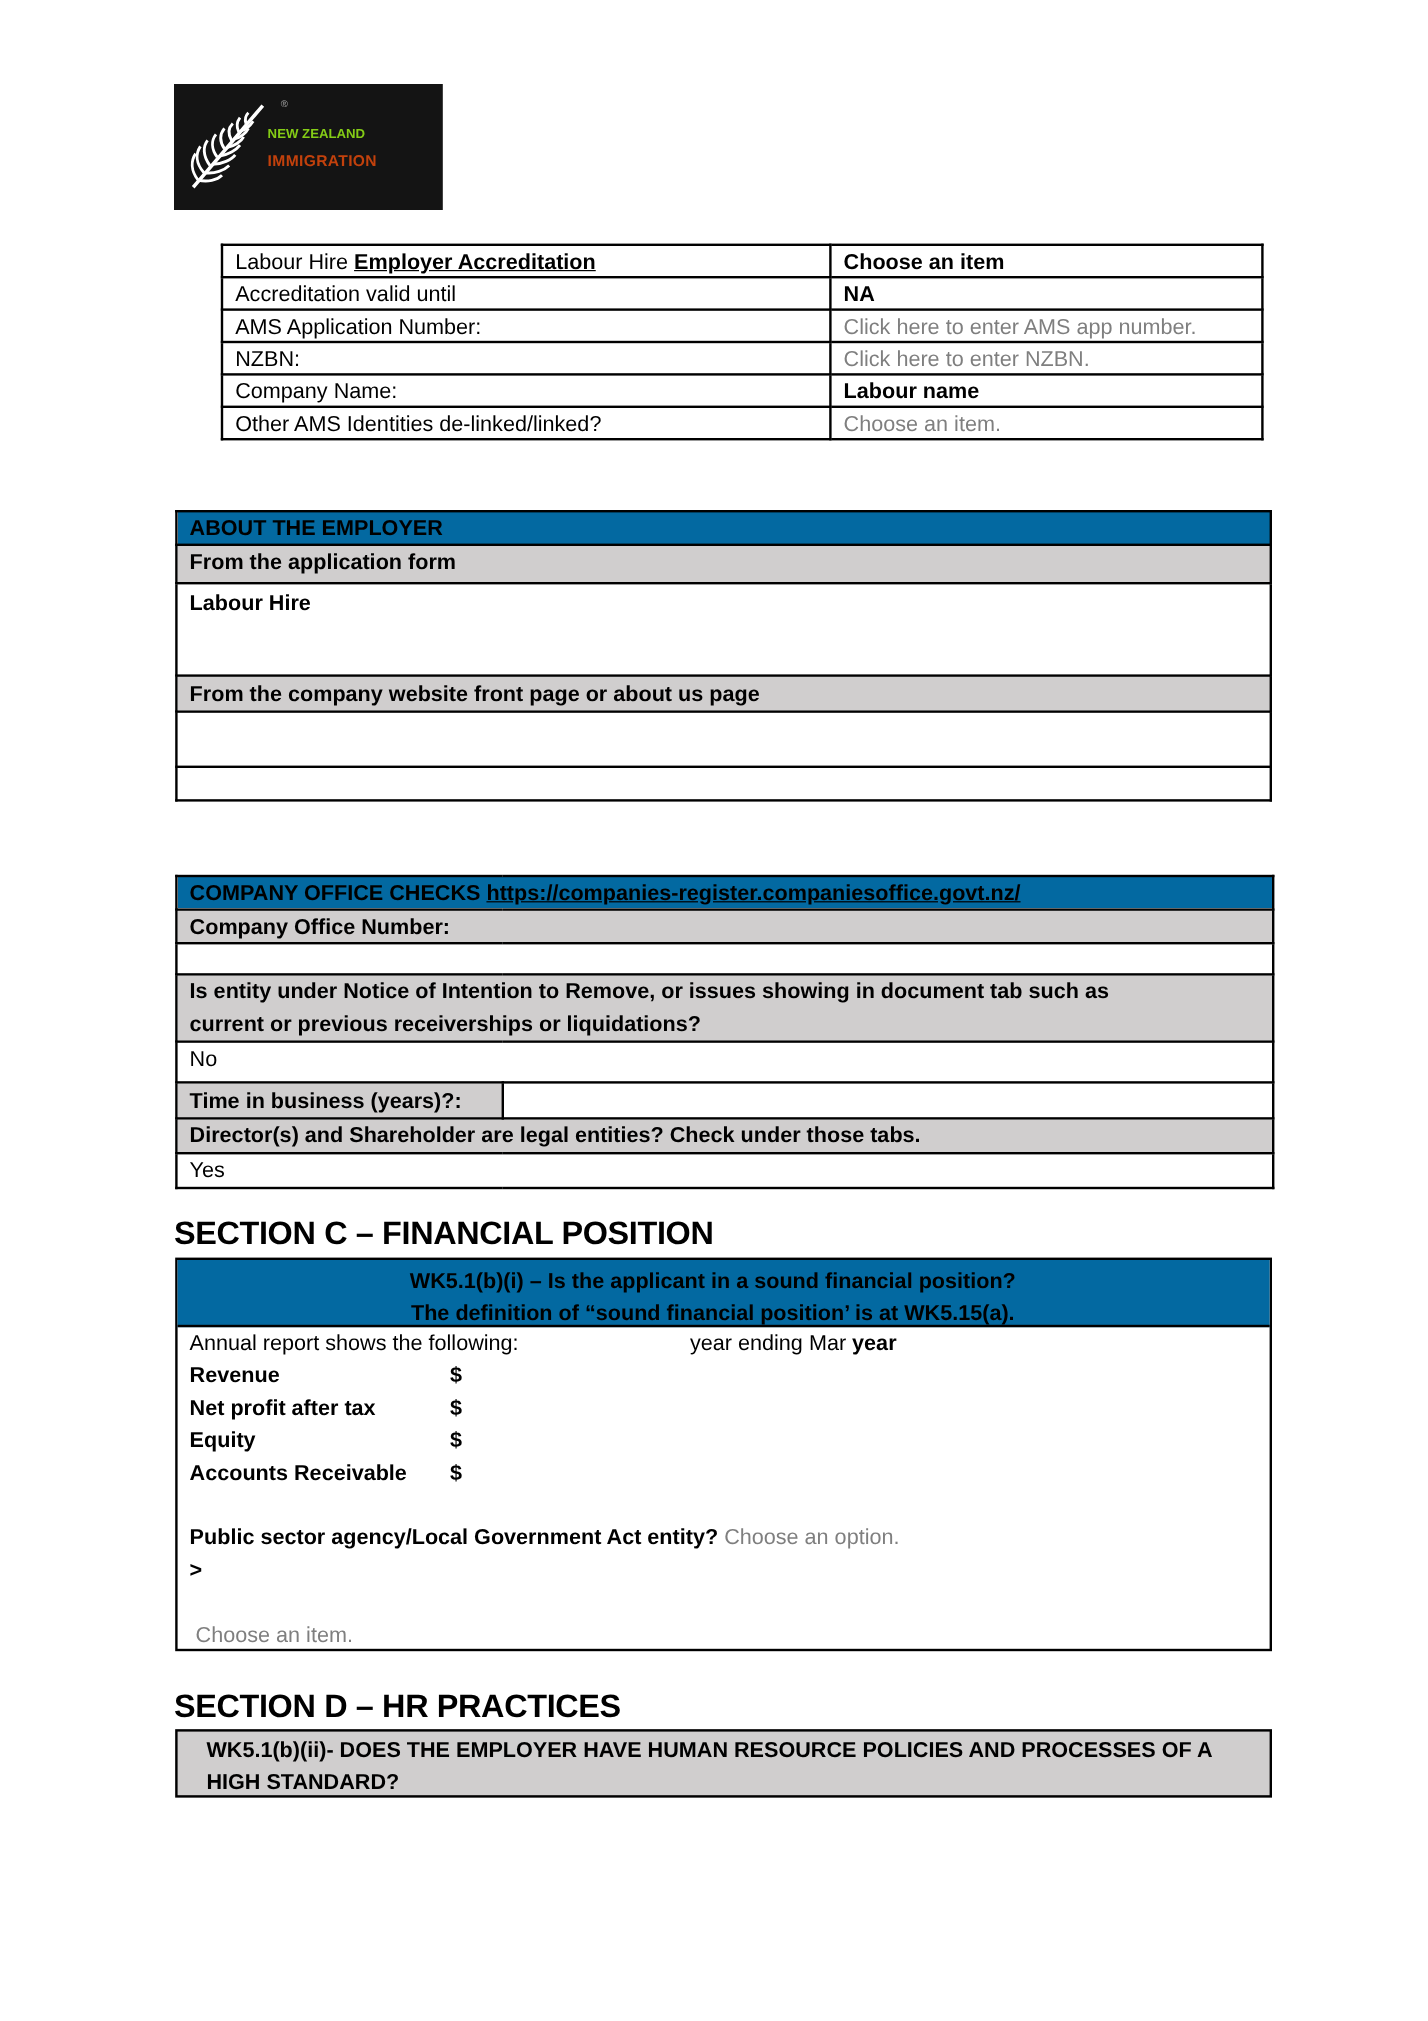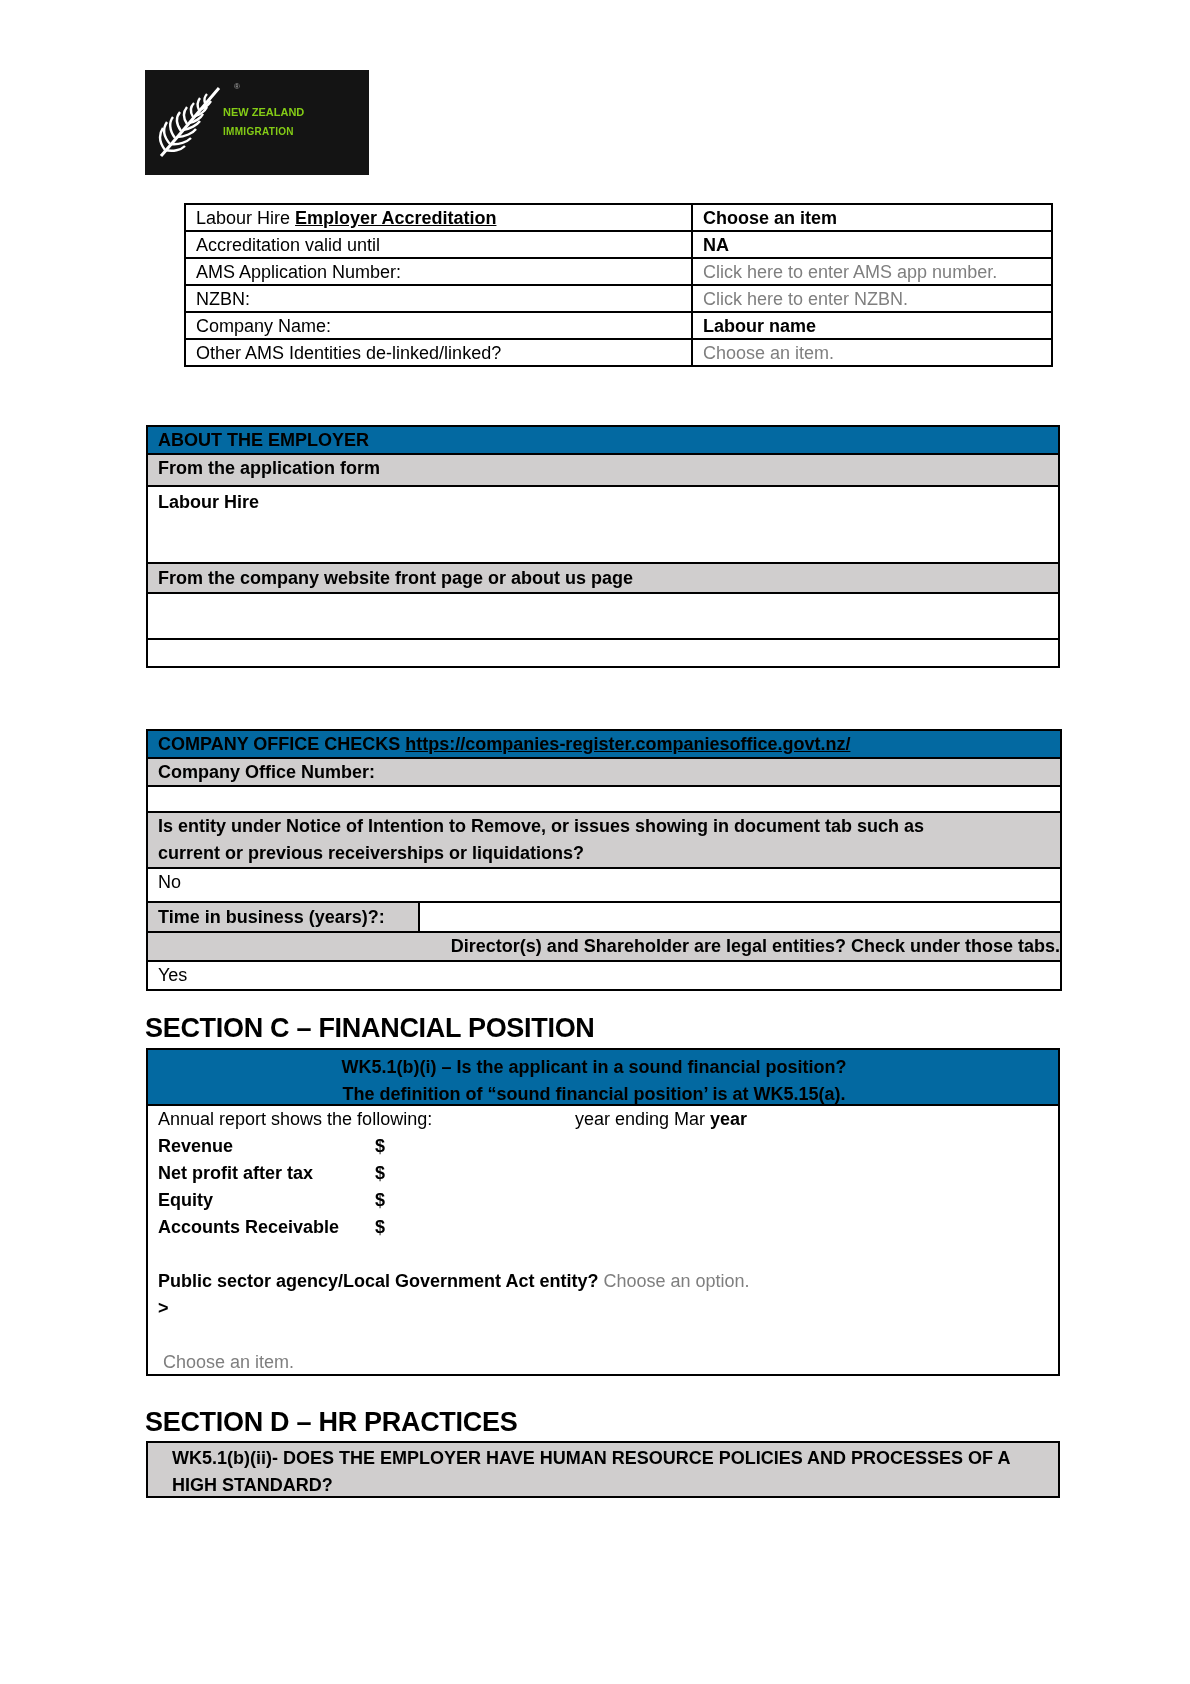--- a/index.html
+++ b/index.html
@@ -8,21 +8,21 @@
     font-family: "Liberation Sans", "DejaVu Sans", sans-serif;
     color: #000;
   }
   .abs { position: absolute; }
   .logo {
     left: 145px; top: 70px; width: 224px; height: 105px;
     background: #141414;
   }
   .logo svg { position: absolute; left: 10px; top: 12px; }
   .logo .t1 { position: absolute; left: 78px; top: 36px; color: #84cc16; font-weight: bold; font-size: 11px; letter-spacing: 0px; }
-  .logo .t2 { position: absolute; left: 78px; top: 56px; color: #84cc16; font-weight: bold; font-size: 10px; letter-spacing: 0.3px; }
+  .logo .t2 { position: absolute; left: 78px; top: 56px; color: #c2410c; font-weight: bold; font-size: 13px; letter-spacing: 0.3px; }
   .logo .reg { position: absolute; left: 89px; top: 12px; color: #aaa; font-size: 8px; }
 
   table { border-collapse: collapse; position: absolute; table-layout: fixed; }
   td { border: 2px solid #000; padding: 0 0 0 10px; font-size: 18px; line-height: 22px; vertical-align: top; overflow: hidden; white-space: nowrap; }
   .b { font-weight: bold; }
   .ph { color: #7f7f7f; }
   .u { text-decoration: underline; }
   .hdr1 { background: #0369a1; }
   .hdr2 { background: #d0cece; }
 
@@ -150,21 +150,21 @@
         </td>
       </tr>
   <tr>
         <td colspan="2" style="height:32px;line-height:26px;">No</td>
       </tr>
   <tr>
     <td class="hdr2 b" style="height:24px;line-height:28px;">Time in business (years)?:</td>
     <td style="height:24px;"></td>
   </tr>
   <tr>
-        <td colspan="2" class="hdr2 b" style="height:25px;line-height:27px;text-align:right;">Director(s) and Shareholder are legal entities? Check under those tabs.</td>
+        <td colspan="2" class="hdr2 b" style="height:25px;line-height:27px;">Director(s) and Shareholder are legal entities? Check under those tabs.</td>
       </tr>
   <tr>
         <td colspan="2" style="height:25px;line-height:27px;">Yes</td>
       </tr>
 </tbody>
   </table>
 
 <div class="abs section-heading" style="top:1013px;">SECTION C – FINANCIAL POSITION</div>
 
 <div class="abs fin">

